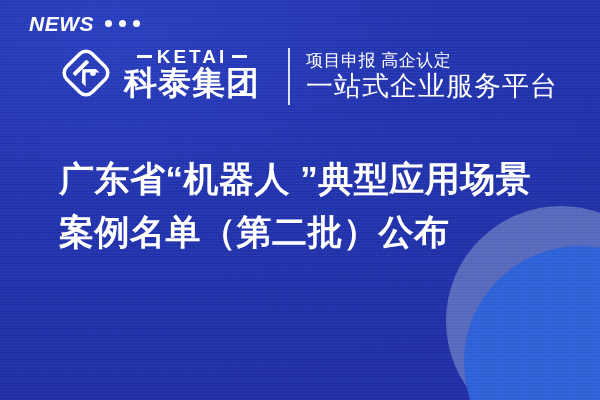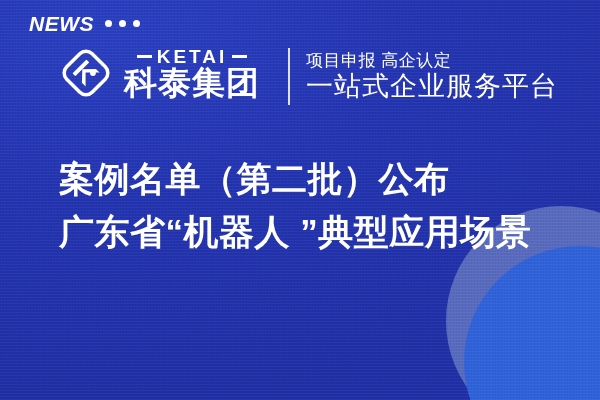--- a/index.html
+++ b/index.html
@@ -222,17 +222,17 @@
   </div>
 
   <div id="logo-divider"></div>
 
   <div id="tagline-block">
     <div id="tagline-sub">项目申报 高企认定</div>
     <div id="tagline-main">一站式企业服务平台</div>
   </div>
 
   <div id="headline">
+    <div>广东省“机器人 ”典型应用场景</div>
     <div>案例名单（第二批）公布</div>
-    <div>广东省“机器人 ”典型应用场景</div>
   </div>
 
 </div>
 
 </body></html>

